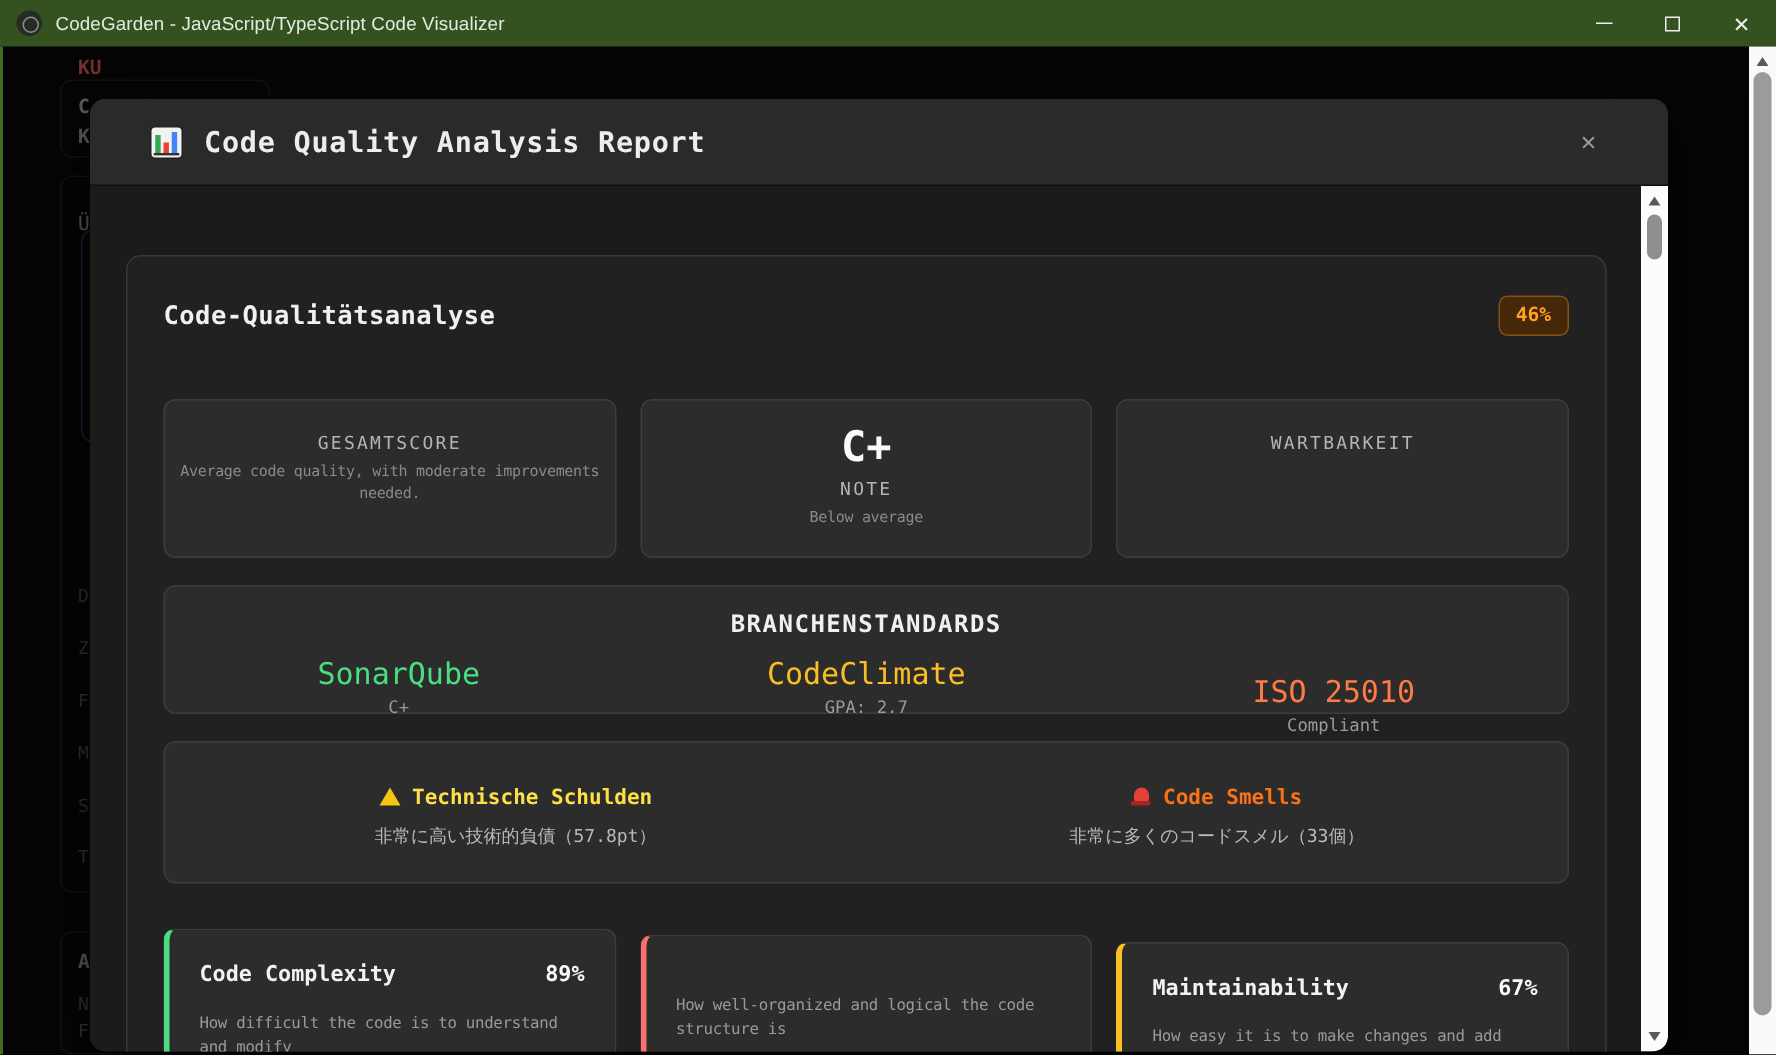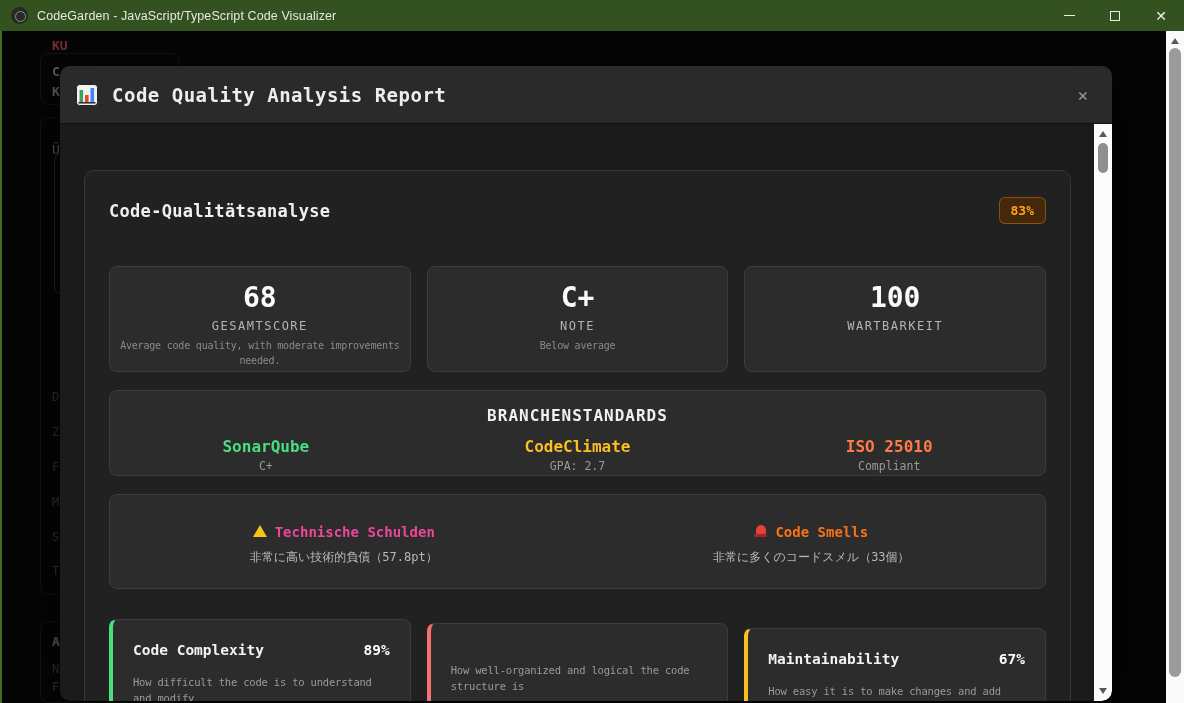--- a/index.html
+++ b/index.html
@@ -44,21 +44,21 @@
   .main-scrollbar .arrow-up { top:7px; }
   .main-thumb { position:absolute; left:3px; top:17px; width:12px; height:629px;
     background:#9b9b9b; border-radius:6px; }
 
   
   .modal { position:absolute; left:60px; top:66px; width:1052px; height:635px;
     background:#1b1b1b; border-radius:10px; z-index:20;
     box-shadow:0 12px 48px rgba(0,0,0,0.75); overflow:hidden;
     font-family:"DejaVu Sans Mono", monospace; }
   .modal-header { height:58px; background:#2a2a2a; display:flex; align-items:center;
-    padding:0 16px; border-bottom:1px solid #111; }
+    padding:0 40px; border-bottom:1px solid #111; }
   .chart-icon { width:22px; height:22px; margin-right:14px; flex:0 0 auto; }
   .modal-title { color:#ededed; font-size:19px; font-weight:bold; letter-spacing:0.5px; }
   .modal-close { margin-left:auto; margin-right:8px; color:#9a9a9a; font-size:17px;
     font-weight:bold; cursor:pointer; }
 
   .modal-body { position:relative; height:577px; }
 
   
   .modal-scrollbar { position:absolute; right:0; top:0; width:18px; height:577px;
     background:#fcfcfc; border-bottom-right-radius:10px; }
@@ -85,21 +85,21 @@
   .score-desc { color:#8a8a8a; font-size:10px; letter-spacing:-0.2px; line-height:1.5;
     margin-top:5px; padding:0 8px; }
 
   
   .standards-panel { margin-top:18px; height:86px; background:#2c2c2c; border:1px solid #3d3d3d;
     border-radius:8px; padding-top:15px; }
   .section-title { text-align:center; color:#f0f0f0; font-size:16px; font-weight:bold;
     letter-spacing:1px; }
   .standards-row { display:flex; margin-top:12px; }
   .standard-item { flex:1 1 0; text-align:center; }
-  .standard-name { font-size:16px; font-weight:bold; }
+  .standard-name { font-size:20px; font-weight:normal; }
   .standard-value { color:#9a9a9a; font-size:11.5px; margin-top:3px; }
 
   
   .summary-panel { margin-top:18px; height:95px; background:#2c2c2c; border:1px solid #3d3d3d;
     border-radius:8px; padding-top:15px; }
   .summary-row { display:flex; margin-top:13px; }
   .summary-item { flex:1 1 0; text-align:center; }
   .summary-name { font-size:14px; font-weight:bold; display:inline-flex; align-items:center; gap:8px; }
   .summary-detail { color:#b9b9b9; font-size:12px; margin-top:7px;
     font-family:"DejaVu Sans Mono","DejaVu Sans",sans-serif; }
@@ -179,62 +179,60 @@
     <span class="modal-title">Code Quality Analysis Report</span>
     <span class="modal-close">✕</span>
   </div>
 
   <div class="modal-body">
 
     <div class="report-panel">
 
       <div class="report-head">
         <span class="report-heading">Code-Qualitätsanalyse</span>
-        <span class="score-badge">83%</span>
+        <span class="score-badge">46%</span>
       </div>
 
       <div class="score-row">
         <div class="score-card">
-          <div class="score-value">68</div>
           <div class="score-label">GESAMTSCORE</div>
           <div class="score-desc">Average code quality, with moderate improvements needed.</div>
         </div>
         <div class="score-card">
           <div class="score-value">C+</div>
           <div class="score-label">NOTE</div>
           <div class="score-desc">Below average</div>
         </div>
         <div class="score-card">
-          <div class="score-value">100</div>
           <div class="score-label">WARTBARKEIT</div>
         </div>
       </div>
 
       <div class="standards-panel">
         <div class="section-title">BRANCHENSTANDARDS</div>
         <div class="standards-row">
           <div class="standard-item">
             <div class="standard-name" style="color: rgb(74, 222, 128);">SonarQube</div>
             <div class="standard-value">C+</div>
           </div>
           <div class="standard-item">
             <div class="standard-name" style="color: rgb(251, 191, 36);">CodeClimate</div>
             <div class="standard-value">GPA: 2.7</div>
           </div>
           <div class="standard-item">
-            <div class="standard-name" style="color: rgb(255, 122, 69);">ISO 25010</div>
+            <div class="standard-name" style="color: rgb(255, 122, 69); margin-top: 12px;">ISO 25010</div>
             <div class="standard-value">Compliant</div>
           </div>
         </div>
       </div>
 
       <div class="summary-panel">
         <div class="summary-row">
           <div class="summary-item">
-            <span class="summary-name" style="color: #ec4899;">
+            <span class="summary-name" style="color: #fde047;">
               <span class="warn-tri"></span>
               <span>Technische Schulden</span>
             </span>
             <div class="summary-detail">非常に高い技術的負債（57.8pt）</div>
           </div>
           <div class="summary-item">
             <span class="summary-name" style="color: #f97316;">
               <span class="siren"></span>
               <span>Code Smells</span>
             </span>

